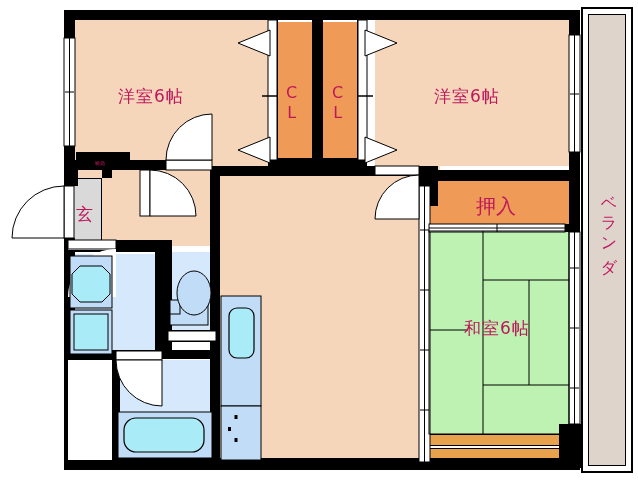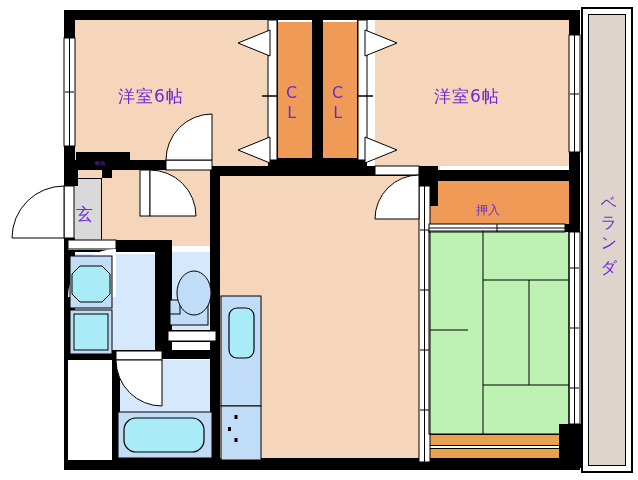--- a/index.html
+++ b/index.html
@@ -7,24 +7,24 @@
   #stage{position:relative;width:638px;height:480px;background:#ffffff;overflow:hidden;}
   .abs{position:absolute;box-sizing:border-box;}
   .wall{background:#000000;}
   .room{background:#f6d6bb;}
   .tatami{background:#bdf2b3;}
   .water{background:#d6e8fb;}
   .closet{background:#ef9a56;}
   .veranda{background:#ded4cc;}
   .genkan-floor{background:#d9d9d9;}
   .white{background:#ffffff;}
-  .label{position:absolute;color:#6d28d9;white-space:nowrap;}
+  .label{position:absolute;color:#be185d;white-space:nowrap;}
   .lbl-room{font-size:17px;letter-spacing:1px;}
   .lbl-cl{font-size:16px;letter-spacing:0px;line-height:20px;text-align:center;}
-  .lbl-small{font-size:12px;margin-top:9px;}
+  .lbl-small{font-size:20px;}
   .lbl-tiny{font-size:5px;}
   .vtext{writing-mode:vertical-rl;text-orientation:upright;font-size:16px;letter-spacing:3px;}
   svg{position:absolute;left:0;top:0;overflow:visible;}
   .outline{border:1px solid #000;}
 </style>
 </head>
 <body>
 
 <div id="stage">
 
@@ -229,20 +229,21 @@
 
     <line x1="430" y1="330" x2="468" y2="330" stroke="#000" stroke-width="1"></line>
 
   </svg>
 
   <div class="label lbl-room" style="left:118px;top:85px;">洋室6帖</div>
 
   <div class="label lbl-room" style="left:434px;top:85px;">洋室6帖</div>
 
 
+  <div class="label lbl-room" style="left:464px;top:317px;">和室6帖</div>
 
   <div class="label lbl-room" style="left:76px;top:203px;">玄</div>
 
   <div class="label vtext" style="left:598px;top:184px;">ベランダ</div>
 
   <div class="label lbl-cl" style="left:286px;top:83px;">
     <span><div>C</div><div>L</div></span>
   </div>
 
   <div class="label lbl-cl" style="left:332px;top:83px;">

